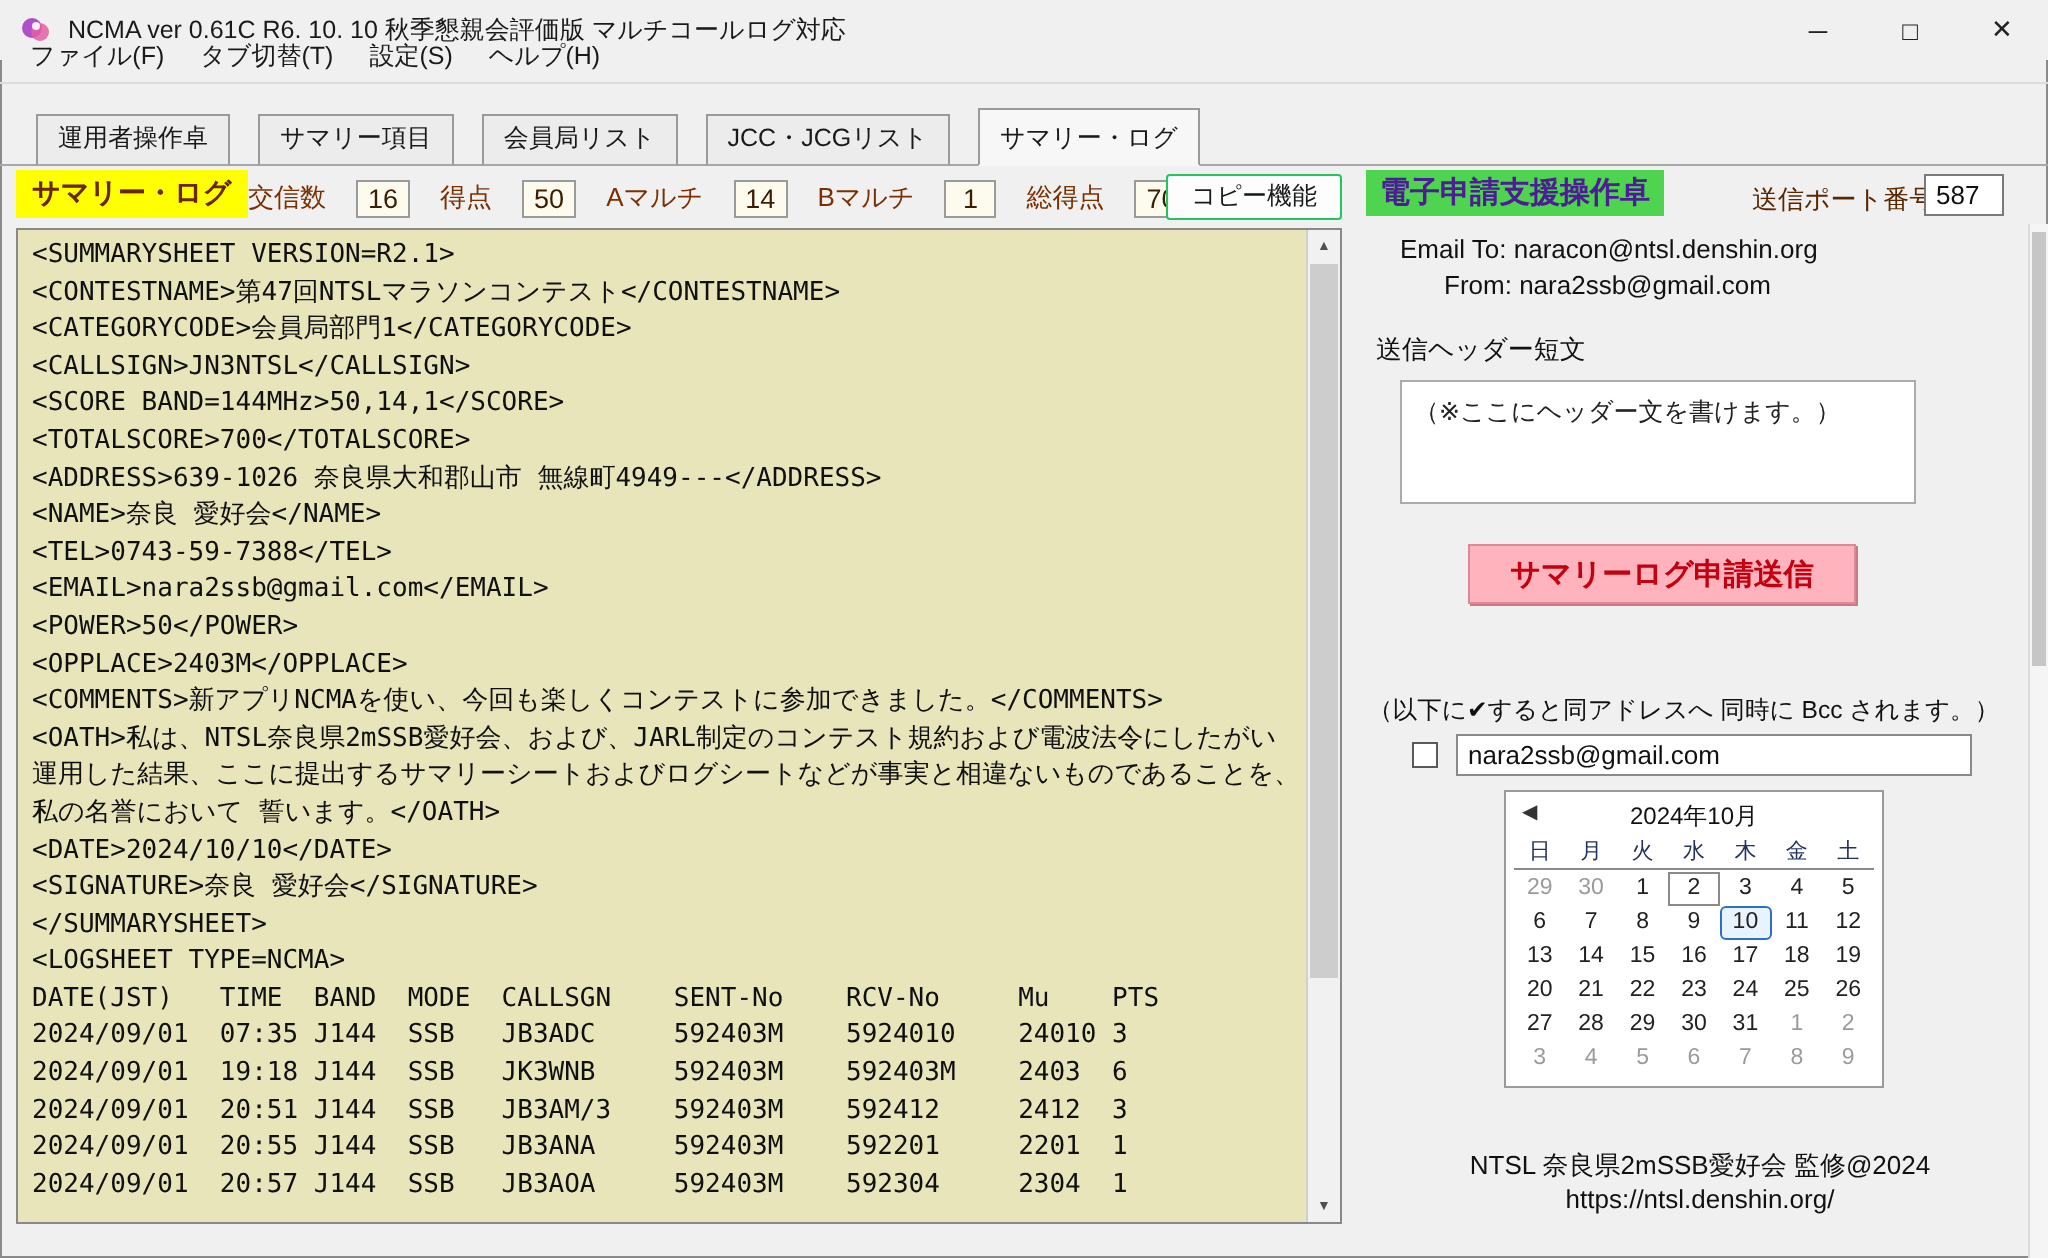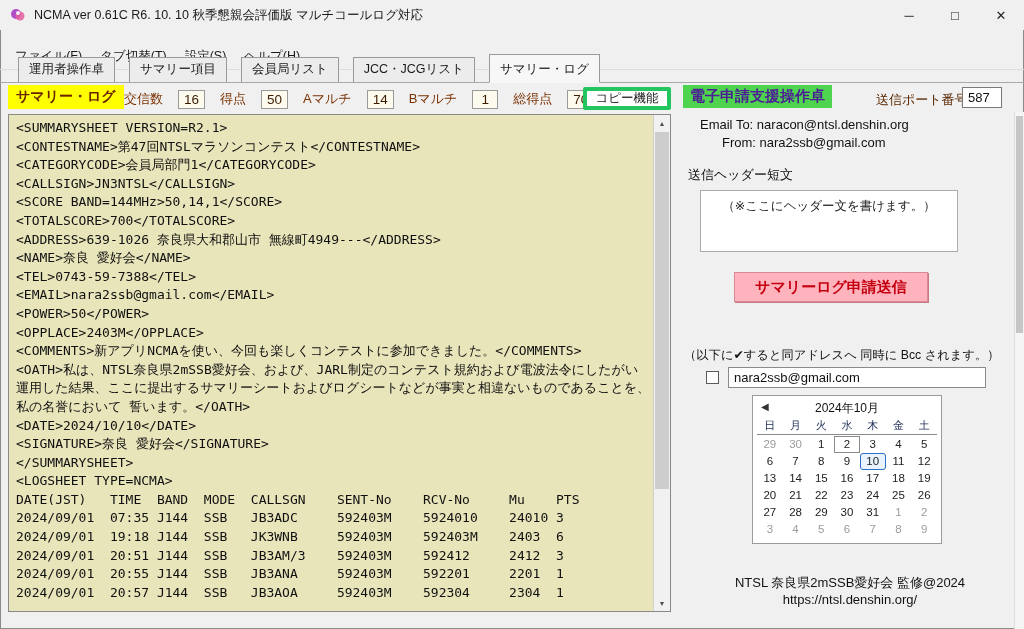--- a/index.html
+++ b/index.html
@@ -9,32 +9,32 @@
     font-family:"Liberation Sans","DejaVu Sans",sans-serif;color:#111;
     overflow:hidden;box-shadow:0 0 0 1px #8a8a8a inset;
   }
   
   .titlebar{position:absolute;left:0;top:0;right:0;height:30px;display:flex;align-items:center;background:#f0f0f0;}
   .app-icon{width:16px;height:16px;margin:0 8px 0 10px;display:inline-block;}
   .title-text{font-size:12.5px;color:#1a1a1a;white-space:nowrap;}
   .win-controls{margin-left:auto;display:flex;height:30px;}
   .winbtn{width:46px;height:30px;display:flex;align-items:center;justify-content:center;font-size:13px;color:#222;cursor:default;}
   
-  .menubar{position:absolute;left:0;top:16px;right:0;height:26px;display:flex;align-items:center;padding-left:6px;border-bottom:1px solid #dcdcdc;margin-top:28px;}
+  .menubar{position:absolute;left:0;top:16px;right:0;height:26px;display:flex;align-items:center;padding-left:6px;border-bottom:1px solid #dcdcdc;}
   .menu-item{font-size:12.5px;padding:4px 9px;color:#1a1a1a;}
   
   .tabstrip{position:absolute;left:0;top:56px;right:0;height:27px;display:flex;align-items:flex-end;padding:0 0 0 6px;border-bottom:1px solid #a8a8a8;}
   .tab{font-size:12.5px;padding:3px 10px 4px;background:#ececec;border:1px solid #9a9a9a;margin-right:2px;position:relative;bottom:-1px;border-bottom:1px solid #a8a8a8;color:#1a1a1a;white-space:nowrap;margin-left:12px;}
   .tab.active{background:#f7f7f7;padding-top:6px;border-bottom:1px solid #f7f7f7;z-index:2;}
   
   .summary-title{position:absolute;left:8px;top:85px;background:#ffff00;color:#6b2500;font-weight:bold;font-size:14px;padding:3px 8px;}
   .stats-row{position:absolute;left:124px;top:87px;height:24px;display:flex;align-items:center;gap:15px;}
   .stat-label{font-size:13px;color:#7a3000;white-space:nowrap;}
   .stat-value{font-size:13.5px;color:#3d1d00;background:#fdfbee;border:1px solid #9a9a9a;min-width:26px;padding:1px 5px;text-align:center;}
-  .copy-btn{position:absolute;left:583px;top:87px;width:88px;height:23px;background:#fdfdfd;border:4px solid #22c55e;border-radius:2px;font-size:12.5px;color:#1a1a1a;display:flex;align-items:center;justify-content:center;}
+  .copy-btn{position:absolute;left:583px;top:87px;width:88px;height:23px;background:#fdfdfd;border:1px solid #22c55e;border-radius:2px;font-size:12.5px;color:#1a1a1a;display:flex;align-items:center;justify-content:center;}
   
   .logwrap{position:absolute;left:8px;top:114px;width:663px;height:498px;border:1px solid #898989;background:#e9e5bb;}
   .log-text{
     position:absolute;left:0;top:0;width:calc(100% - 17px);height:100%;
     border:none;outline:none;resize:none;background:transparent;overflow:hidden;
     font-family:"DejaVu Sans Mono","Liberation Mono",monospace;
     font-size:13px;line-height:18.6px;color:#101010;padding:4px 2px 4px 7px;white-space:pre-wrap;
   }
   .vscroll{position:absolute;right:0;top:0;bottom:0;width:17px;background:#f1f1f1;border-left:1px solid #cfcfcf;}
   .vscroll .arrow{height:16px;display:flex;align-items:center;justify-content:center;font-size:7px;color:#505050;}
@@ -42,21 +42,21 @@
   .vscroll .thumb{position:absolute;left:1px;right:1px;top:17px;height:72%;background:#cdcdcd;}
   .win-scroll{position:absolute;right:0;top:112px;bottom:0;width:10px;background:#f5f5f5;border-left:1px solid #dcdcdc;}
   .win-scroll .thumb{position:absolute;left:1px;right:1px;top:4px;height:42%;background:#c6c6c6;}
   
   .panel-title{position:absolute;left:683px;top:85px;background:#4fd44f;color:#4c1d95;font-weight:bold;font-size:15px;padding:2px 7px;}
   .port-label{position:absolute;left:876px;top:91px;font-size:13px;color:#5a2800;}
   .port-box{position:absolute;left:962px;top:87px;width:40px;height:21px;background:#ffffff;border:1px solid #7a7a7a;font-size:13px;display:flex;align-items:center;padding-left:5px;color:#111;}
   .email-to{position:absolute;left:700px;top:117px;font-size:13px;color:#111;}
   .from-line{position:absolute;left:722px;top:135px;font-size:13px;color:#111;}
   .hdr-label{position:absolute;left:688px;top:166px;font-size:13px;color:#111;}
-  .hdr-box{position:absolute;left:700px;top:190px;width:258px;height:62px;background:#ffffff;border:1px solid #ababab;font-size:12.5px;color:#222;padding:7px 6px;text-align:center;}
+  .hdr-box{position:absolute;left:700px;top:190px;width:258px;height:62px;background:#ffffff;border:1px solid #ababab;font-size:12.5px;color:#222;padding:7px 6px;}
   .send-btn{position:absolute;left:734px;top:272px;width:194px;height:30px;background:#ffb3bd;border:1px solid #d98a96;box-shadow:1px 1px 0 #c87a86;color:#c40010;font-weight:bold;font-size:15px;display:flex;align-items:center;justify-content:center;}
   .note1{position:absolute;left:684px;top:329px;font-size:12.3px;color:#111;white-space:nowrap;}
   .note2{position:absolute;left:684px;top:347px;font-size:12.3px;color:#111;white-space:nowrap;}
   .bcc-check{position:absolute;left:706px;top:371px;width:13px;height:13px;background:#fff;border:1px solid #5a5a5a;}
   .bcc-input{position:absolute;left:728px;top:367px;width:258px;height:21px;background:#fff;border:1px solid #8a8a8a;font-size:13px;padding:0 5px;font-family:"Liberation Sans","DejaVu Sans",sans-serif;color:#111;}
   
   .calendar{position:absolute;left:752px;top:395px;width:190px;background:#ffffff;border:1px solid #9a9a9a;padding:2px 4px 5px;}
   .cal-header{position:relative;height:20px;display:flex;align-items:center;justify-content:center;font-size:12px;color:#111;}
   .cal-prev{position:absolute;left:4px;top:3px;font-size:10px;color:#333;}
   .cal-days{display:grid;grid-template-columns:repeat(7,1fr);border-bottom:1px solid #8a8a8a;padding-bottom:1px;}

